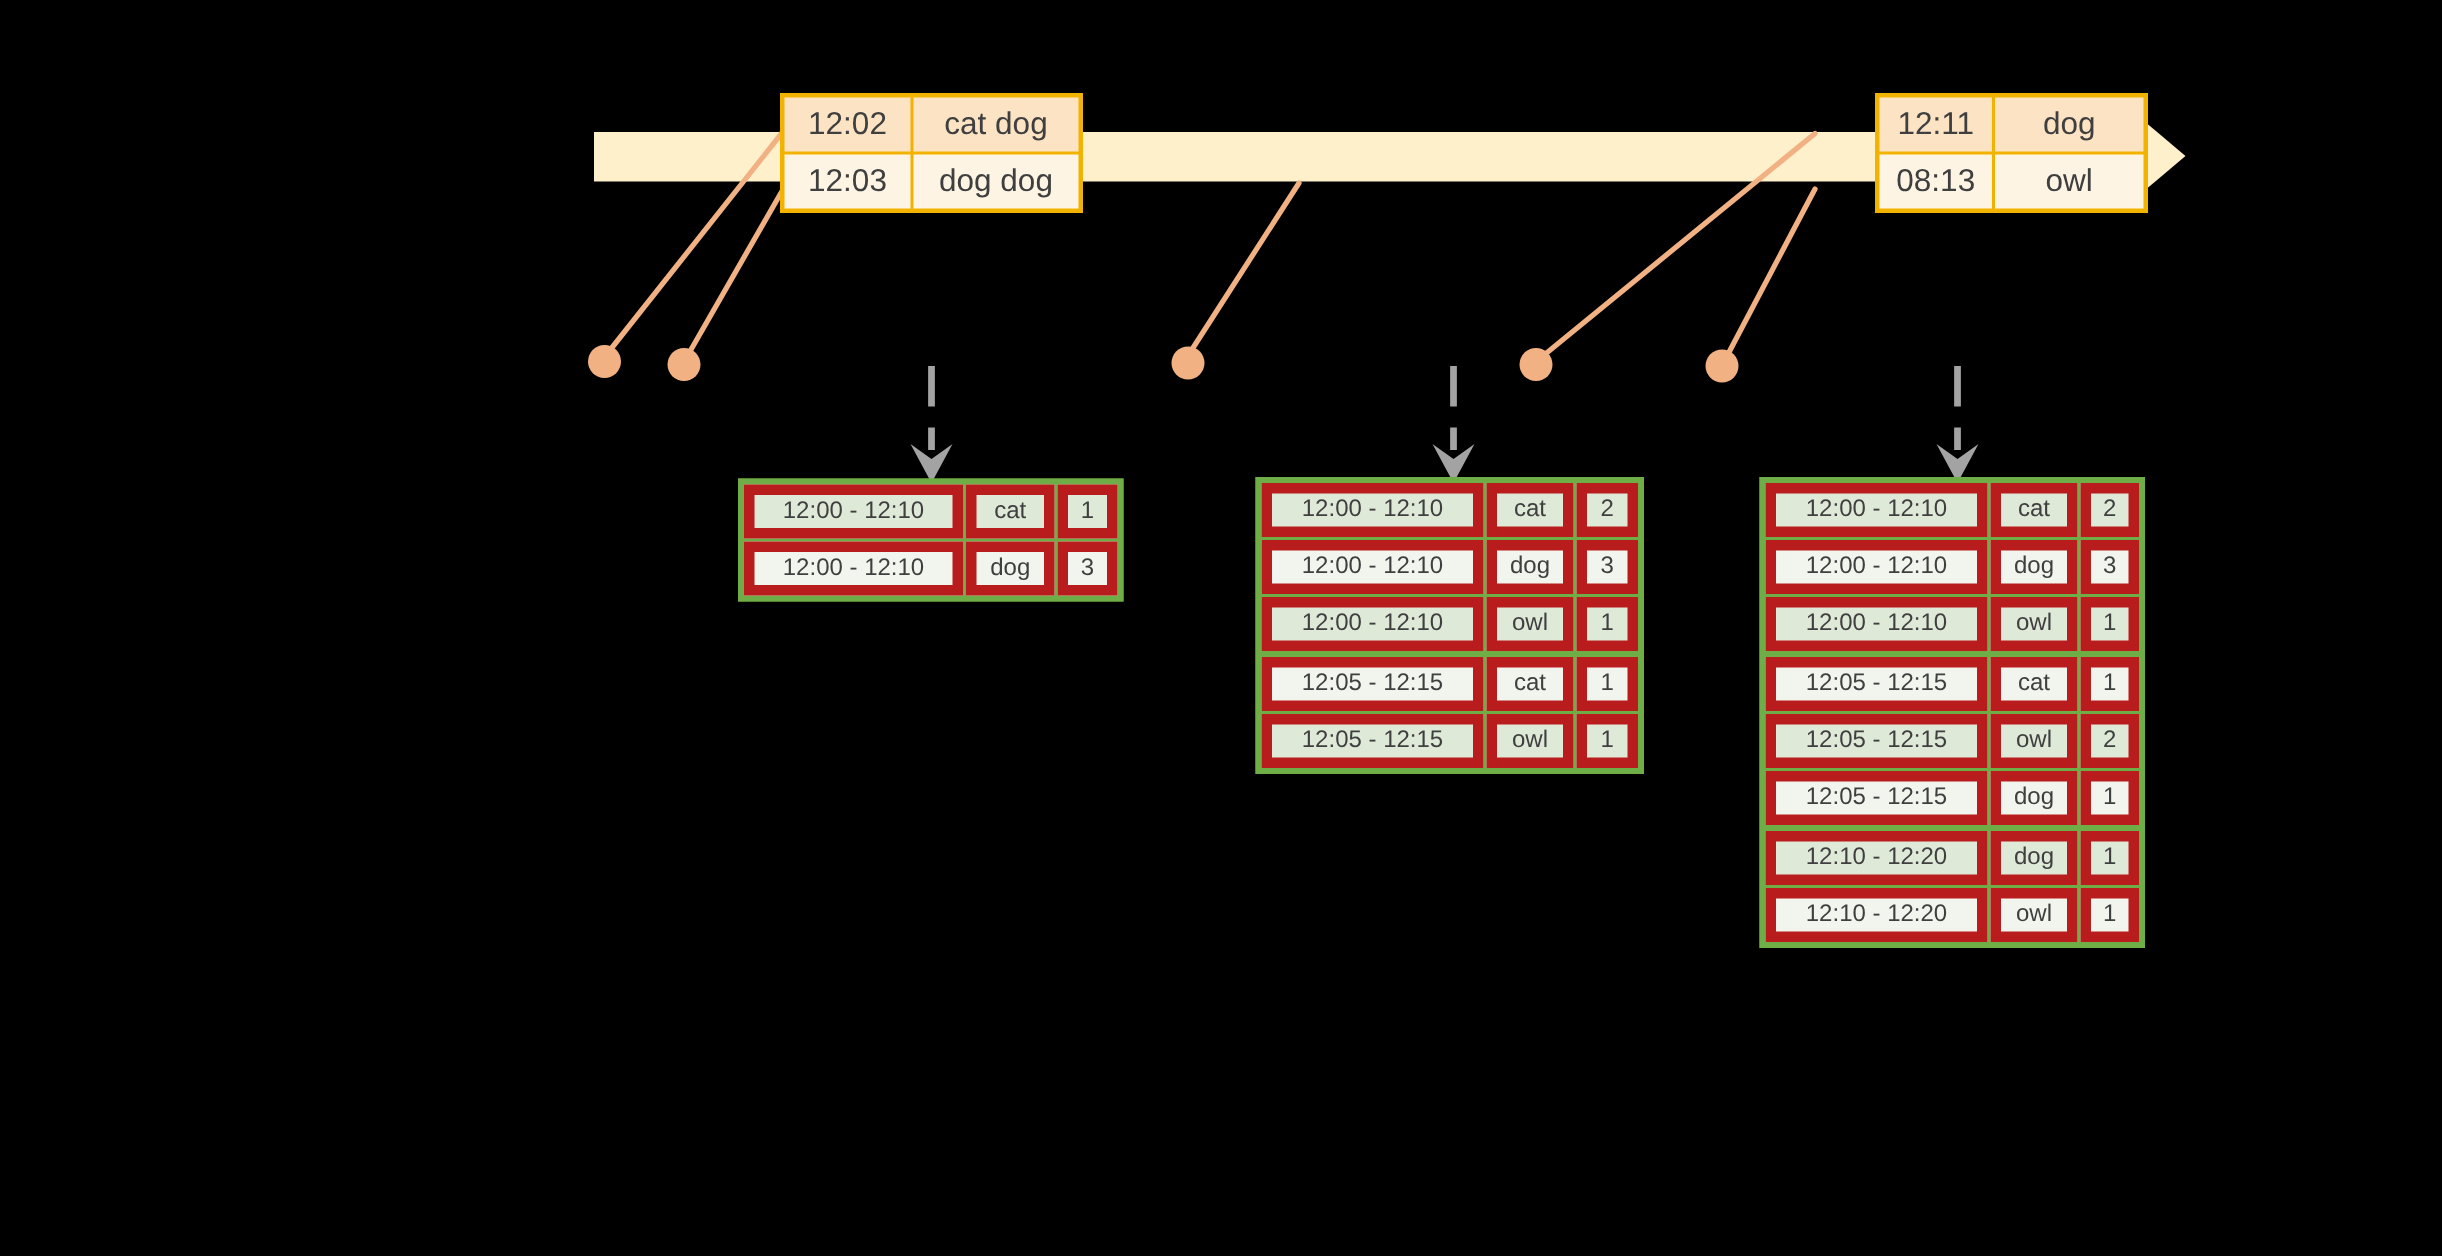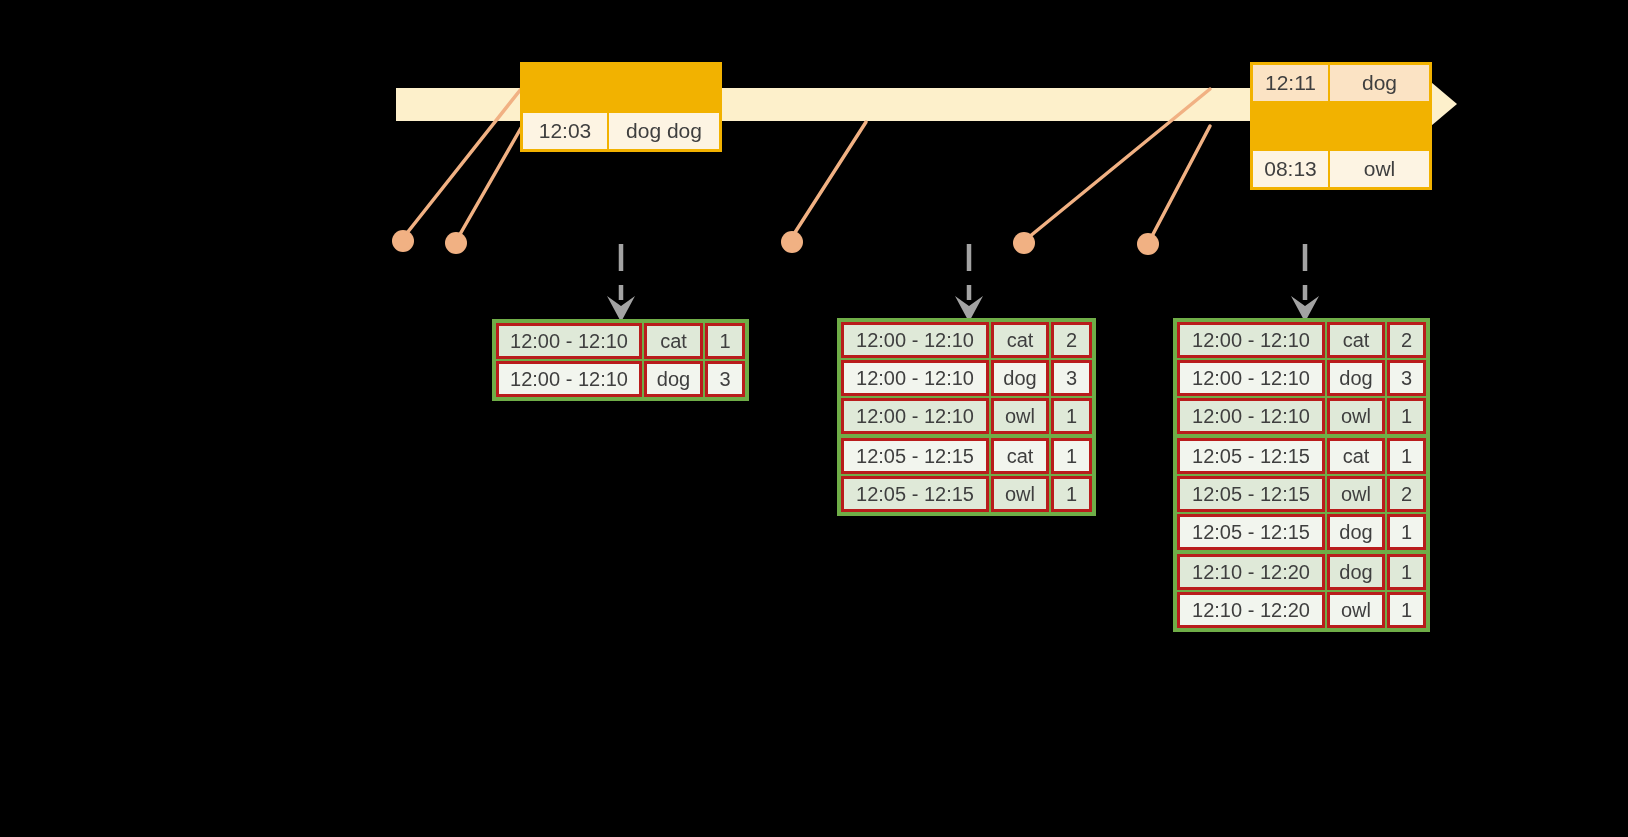--- a/index.html
+++ b/index.html
@@ -13,32 +13,32 @@
   .etable{
     position:absolute;display:flex;flex-direction:column;gap:2px;
     background:#f2b200;border:3px solid #f2b200;z-index:2;
   }
   .erow{display:grid;grid-template-columns:var(--cols);gap:2px;}
   .erow>div{
     height:36px;display:flex;align-items:center;justify-content:center;
     font-size:21px;box-sizing:border-box;
   }
   .fill-a{background:#fbe3c4;}
-  .fill-b{background:#fdf4e3;margin-top:48px;}
+  .fill-b{background:#fdf4e3;}
 
   
   .gtable{
     position:absolute;display:flex;flex-direction:column;gap:4px;
     background:#6fad47;border:4px solid #6fad47;z-index:2;
   }
   .ggroup{display:flex;flex-direction:column;gap:2px;}
   .grow{display:grid;grid-template-columns:var(--cols);gap:2px;}
   .grow>div{
     height:36px;display:flex;align-items:center;justify-content:center;
-    font-size:20px;box-sizing:border-box;border:3px solid #b91c1c;
+    font-size:16px;box-sizing:border-box;border:7px solid #b91c1c;
   }
   .gfill-a{background:#dfe9d8;}
   .gfill-b{background:#f2f5ee;}
 </style>
 </head>
 <body>
 
 <div id="canvas">
 
   <svg id="overlay" viewBox="0 0 1628 837">
@@ -67,20 +67,24 @@
       <line x1="621" y1="244" x2="621" y2="300" stroke="#a3a3a3" stroke-width="4.5" stroke-dasharray="27 14"></line>
       <path d="M607,296 L621,322 L635,296 L621,306 Z" fill="#a3a3a3"></path>
       <line x1="969" y1="244" x2="969" y2="300" stroke="#a3a3a3" stroke-width="4.5" stroke-dasharray="27 14"></line>
       <path d="M955,296 L969,322 L983,296 L969,306 Z" fill="#a3a3a3"></path>
       <line x1="1305" y1="244" x2="1305" y2="300" stroke="#a3a3a3" stroke-width="4.5" stroke-dasharray="27 14"></line>
       <path d="M1291,296 L1305,322 L1319,296 L1305,306 Z" fill="#a3a3a3"></path>
     </g>
   </svg>
 
   <div class="etable" style="left:520px;top:62px;--cols:84px 110px">
+    <div class="erow">
+      <div class="fill-a">12:02</div>
+      <div class="fill-a">cat dog</div>
+    </div>
     <div class="erow">
       <div class="fill-b">12:03</div>
       <div class="fill-b">dog dog</div>
     </div>
   </div>
 
 
   <div class="etable" style="left:1250px;top:62px;--cols:75px 99px">
     <div class="erow">
       <div class="fill-a">12:11</div>

